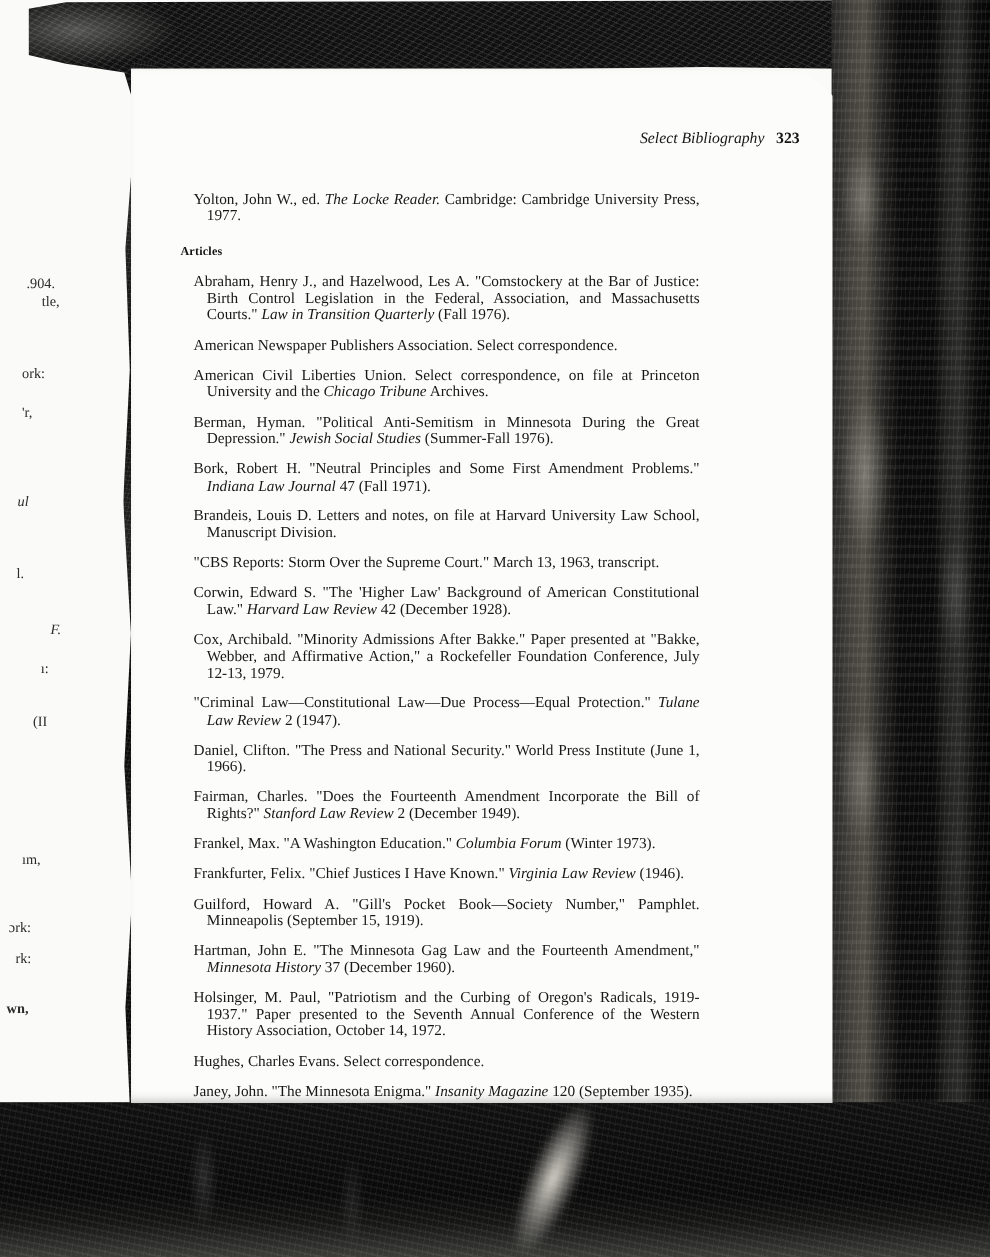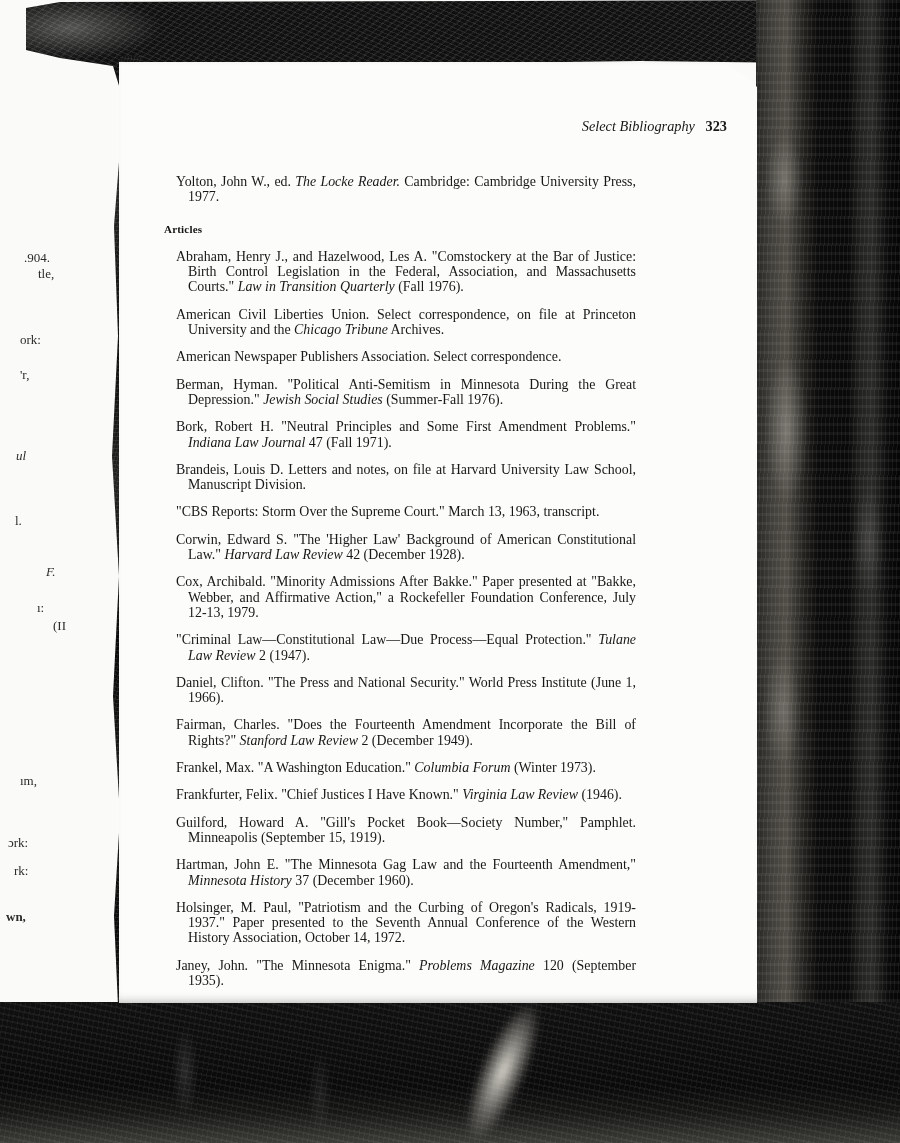--- a/index.html
+++ b/index.html
@@ -105,21 +105,21 @@
 
 <div id="fragments-layer">
     <div class="fragment" style="left: 24px; top: 251px;">.904.</div>
     <div class="fragment" style="left: 6px; top: 267px; margin-left: 32px;">tle,</div>
     <div class="fragment" style="left: 20px; top: 333px;">ork:</div>
     <div class="fragment" style="left: 20px; top: 368px;">'r,</div>
     <div class="fragment italic" style="left: 16px; top: 449px; text-align: center;">ul</div>
     <div class="fragment" style="left: 15px; top: 514px;">l.</div>
     <div class="fragment italic" style="left: 46px; top: 565px;">F.</div>
     <div class="fragment" style="left: 37px; top: 601px;">ı:</div>
-    <div class="fragment" style="left: 30px; top: 619px; margin-left: 23px;">(II</div>
+    <div class="fragment" style="left: 30px; top: 649px;">(II</div>
     <div class="fragment" style="left: 20px; top: 774px;">ım,</div>
     <div class="fragment" style="left: 8px; top: 836px;">ɔrk:</div>
     <div class="fragment" style="left: 14px; top: 864px;">rk:</div>
     <div class="fragment" style="left: 6px; top: 910px; font-weight: bold;">wn,</div>
   </div>
 
 <div class="page">
 
   <div class="running-header">
     <span class="rh-title">Select Bibliography</span>
@@ -127,22 +127,22 @@
   </div>
 
   <div class="content">
     <div id="intro-entries">
         <p class="entry"><span>Yolton, John W., ed. </span><em>The Locke Reader.</em><span> Cambridge: Cambridge University Press, 1977.</span></p>
       </div>
     <div class="articles-heading">Articles</div>
     <div id="entry-groups">
         <div class="group">
           <p class="entry"><span>Abraham, Henry J., and Hazelwood, Les A. "Comstockery at the Bar of Justice: Birth Control Legislation in the Federal, Association, and Massachusetts Courts." </span><em>Law in Transition Quarterly</em><span> (Fall 1976).</span></p>
+          <p class="entry"><span>American Newspaper Publishers Association. Select correspondence.</span></p>
           <p class="entry"><span>American Civil Liberties Union. Select correspondence, on file at Princeton University and the </span><em>Chicago Tribune</em><span> Archives.</span></p>
-          <p class="entry"><span>American Newspaper Publishers Association. Select correspondence.</span></p>
         </div>
         <div class="group">
           <p class="entry"><span>Berman, Hyman. "Political Anti-Semitism in Minnesota During the Great Depression." </span><em>Jewish Social Studies</em><span> (Summer-Fall 1976).</span></p>
           <p class="entry"><span>Bork, Robert H. "Neutral Principles and Some First Amendment Problems." </span><em>Indiana Law Journal</em><span> 47 (Fall 1971).</span></p>
           <p class="entry"><span>Brandeis, Louis D. Letters and notes, on file at Harvard University Law School, Manuscript Division.</span></p>
         </div>
         <div class="group">
           <p class="entry"><span>"CBS Reports: Storm Over the Supreme Court." March 13, 1963, transcript.</span></p>
           <p class="entry"><span>Corwin, Edward S. "The 'Higher Law' Background of American Constitutional Law." </span><em>Harvard Law Review</em><span> 42 (December 1928).</span></p>
           <p class="entry"><span>Cox, Archibald. "Minority Admissions After Bakke." Paper presented at "Bakke, Webber, and Affirmative Action," a Rockefeller Foundation Conference, July 12-13, 1979.</span></p>
@@ -155,20 +155,21 @@
           <p class="entry"><span>Fairman, Charles. "Does the Fourteenth Amendment Incorporate the Bill of Rights?" </span><em>Stanford Law Review</em><span> 2 (December 1949).</span></p>
           <p class="entry"><span>Frankel, Max. "A Washington Education." </span><em>Columbia Forum</em><span> (Winter 1973).</span></p>
           <p class="entry"><span>Frankfurter, Felix. "Chief Justices I Have Known." </span><em>Virginia Law Review</em><span> (1946).</span></p>
         </div>
         <div class="group">
           <p class="entry"><span>Guilford, Howard A. "Gill's Pocket Book—Society Number," Pamphlet. Minneapolis (September 15, 1919).</span></p>
         </div>
         <div class="group">
           <p class="entry"><span>Hartman, John E. "The Minnesota Gag Law and the Fourteenth Amendment," </span><em>Minnesota History</em><span> 37 (December 1960).</span></p>
           <p class="entry"><span>Holsinger, M. Paul, "Patriotism and the Curbing of Oregon's Radicals, 1919-1937." Paper presented to the Seventh Annual Conference of the Western History Association, October 14, 1972.</span></p>
+          <p class="entry"><span>Hughes, Charles Evans. Select correspondence.</span></p>
         </div>
         <div class="group">
-          <p class="entry"><span>Janey, John. "The Minnesota Enigma." </span><em>Problems Magazine</em><span> 120 (September 1935).</span></p>
+          <p class="entry"><span>Janey, John. "The Minnesota Enigma." </span><em>Insanity Magazine</em><span> 120 (September 1935).</span></p>
         </div>
       </div>
   </div>
 
 </div>
 
 </body></html>

